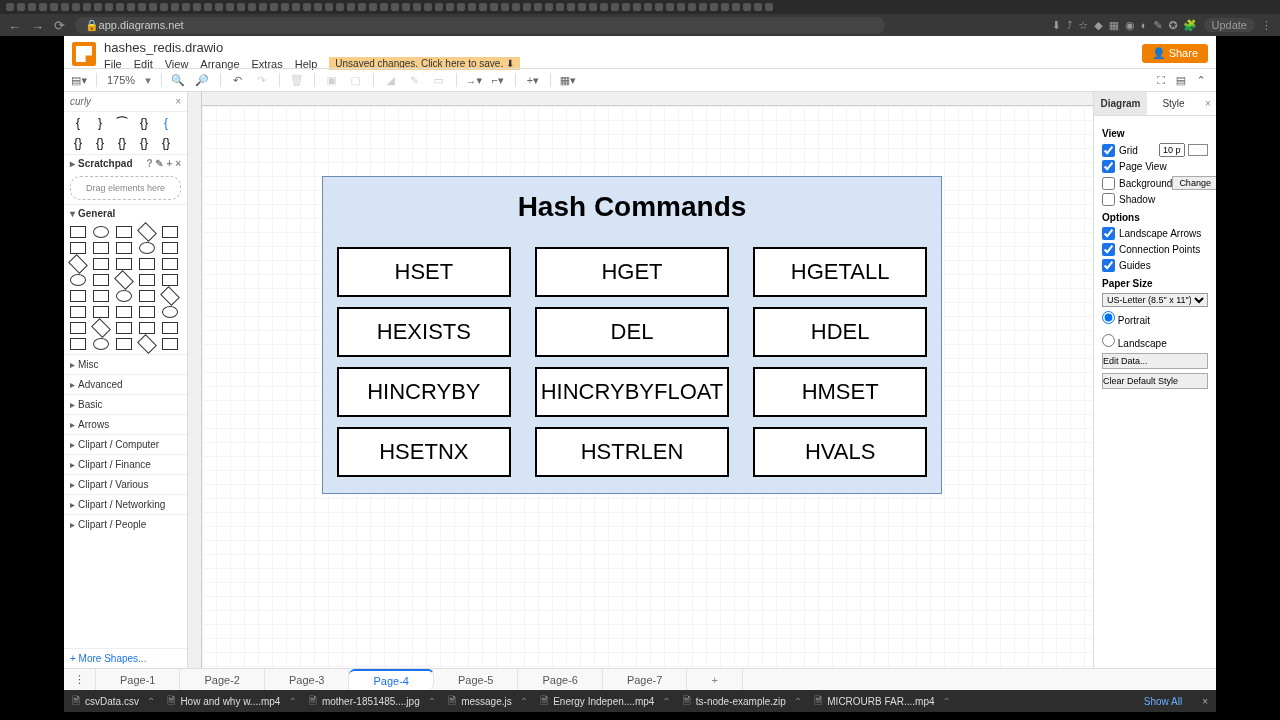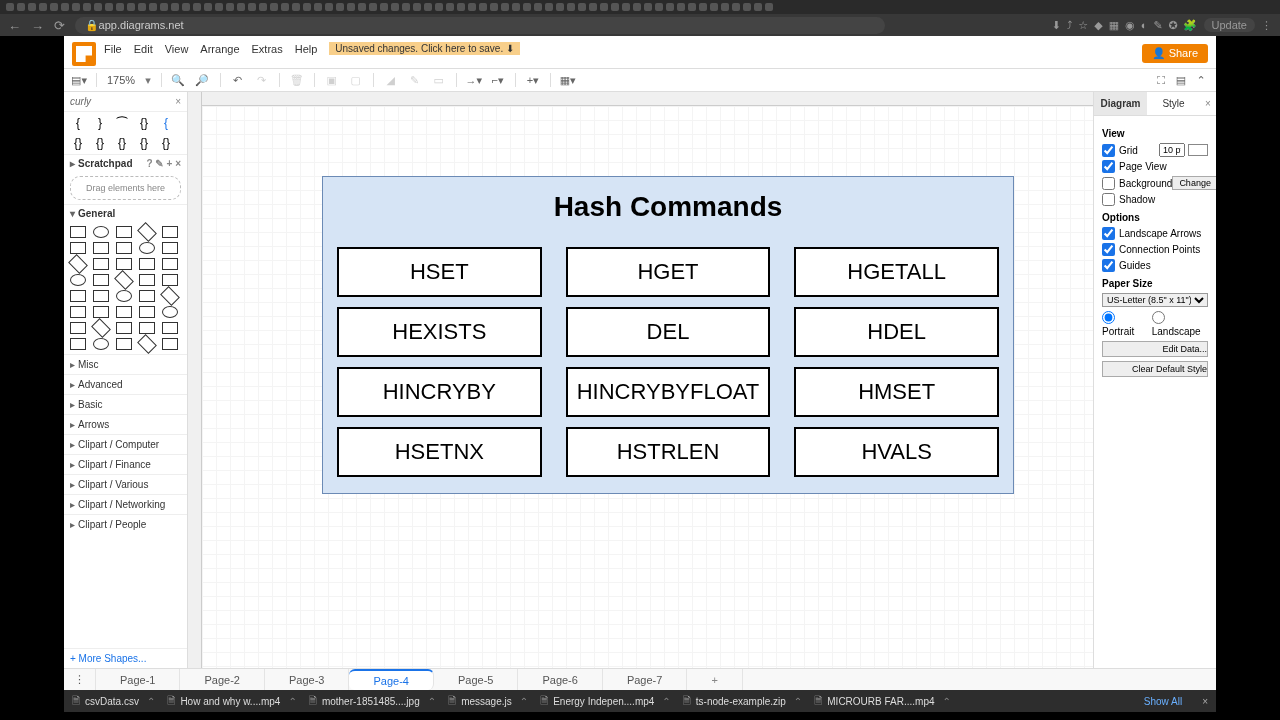--- a/index.html
+++ b/index.html
@@ -38,40 +38,40 @@
 .scratchbox { margin:4px 6px; border:1px dashed #bbb; border-radius:10px; padding:6px; text-align:center; color:#888; font-size:9px;}
 .gen-grid { padding:4px 6px; display:grid; grid-template-columns:repeat(5,1fr); gap:4px;}
 .gen-shape { width:16px; height:12px; border:1px solid #333;}
 .cat-list { flex:1; overflow:auto;}
 .cat-item { padding:4px 6px; border-top:1px solid #eee; font-size:10px; color:#333; display:flex; align-items:center;}
 .more-shapes { padding:4px 6px; color:#1a73e8; font-size:10px; border-top:1px solid #eee;}
 .canvas-wrap { flex:1; position:relative; background:#f9f9f9; overflow:hidden;}
 .ruler-h { position:absolute; top:0; left:14px; right:0; height:14px; background:#f0f0f0; border-bottom:1px solid #ccc;}
 .ruler-v { position:absolute; top:0; left:0; bottom:0; width:14px; background:#f0f0f0; border-right:1px solid #ccc;}
 .canvas { position:absolute; top:14px; left:14px; right:0; bottom:0; background:#fff; background-image:linear-gradient(#f4f4f4 1px,transparent 1px),linear-gradient(90deg,#f4f4f4 1px,transparent 1px); background-size:14px 14px;}
-.diagram-box { position:absolute; left:120px; top:70px; width:692px; border:1px solid #6b8ab5; background:#d6e4f5;}
+.diagram-box { position:absolute; left:120px; top:70px; width:620px; border:1px solid #6b8ab5; background:#d6e4f5;}
 .diagram-title { text-align:center; font-size:28px; font-weight:700; padding:14px 0; }
 .cmd-grid { padding:10px 14px 16px 14px; display:grid; grid-template-columns:repeat(3,1fr); gap:10px 24px;}
 .cmd-cell { border:2px solid #000; background:#fff; text-align:center; font-size:22px; font-weight:400; padding:10px 4px; font-family:Arial,sans-serif;}
 .sidebar-right { width: 123px; border-left:1px solid #ddd; background:#fff; font-size:10px; padding:0;}
 .rtabs { display:flex; border-bottom:1px solid #ddd;}
 .rtab { flex:1; text-align:center; padding:6px 0; font-size:10px; color:#333;}
 .rtab.active { background:#e8e8e8; font-weight:bold;}
 .rclose { width:16px; text-align:center; padding:6px 0; color:#888;}
 .rpanel { padding:6px 8px;}
 .rpanel-hdr { font-weight:bold; margin:6px 0 4px 0; font-size:10px;}
 .rrow { display:flex; align-items:center; margin:3px 0; font-size:10px;}
 .rrow input[type=checkbox]{margin-right:4px; accent-color:#1a73e8;}
 .rrow .rval { margin-left:auto; display:flex; gap:3px; align-items:center;}
 .rrow .rval input{width:26px; font-size:9px; padding:0 2px;}
 .color-sw { width:20px; height:12px; border:1px solid #888; background:#fff;}
 .rbtn { background:#eee; border:1px solid #aaa; padding:1px 6px; font-size:9px;}
 .rsel { width:100%; font-size:9px; border:1px solid #999;}
-.radios { display:flex; gap:8px; margin-top:4px; font-size:10px;}
-.wide-btn { display:block; width:100%; background:#eee; border:1px solid #aaa; font-size:9px; padding:2px 0; margin-top:4px; text-align:right;}
+.radios { display:flex; gap:8px; margin-top:4px; font-size:10px;flex-direction:column;}
+.wide-btn { display:block; width:100%; background:#eee; border:1px solid #aaa; font-size:9px; padding:2px 0; margin-top:4px; text-align:left;}
 .page-tabs { height:22px; border-top:1px solid #ddd; display:flex; align-items:center; font-size:11px; background:#f8f8f8;}
 .ptab { padding:0 24px; height:100%; display:flex; align-items:center; color:#555; border-right:1px solid #e4e4e4;}
 .ptab.active { background:#fff; color:#1a73e8; border-top:2px solid #1a73e8;border-radius:6px;}
 .ptab.menu { padding:0 10px;}
 .ptab.add { color:#888;}
 .dl-bar { position:absolute; left:64px; right:64px; bottom:8px; height:22px; background:#2d2d2d; display:flex; align-items:center; padding:0 8px; gap:12px; color:#ddd; font-size:10px;}
 .dl-item { display:flex; align-items:center; gap:5px;}
 .dl-icon { color:#aaa;}
 .dl-chev { color:#888; margin-left:3px;}
 .showall { margin-left:auto; color:#6ab0ff;}
@@ -170,20 +170,21 @@
     <span>🧩</span>
     <span class="update-btn">Update</span>
     <span>⋮</span>
   </div>
 </div>
 
 <div class="app">
   <div class="titlebar">
     <div class="logo"></div>
     <div class="title-col">
+      <div class="doc-title">hashes_redis.drawio</div>
       <div class="menu-row">
         <span>File</span>
         <span>Edit</span>
         <span>View</span>
         <span>Arrange</span>
         <span>Extras</span>
         <span>Help</span>
         <span class="unsaved">Unsaved changes. Click here to save. ⬇</span>
       </div>
     </div>

